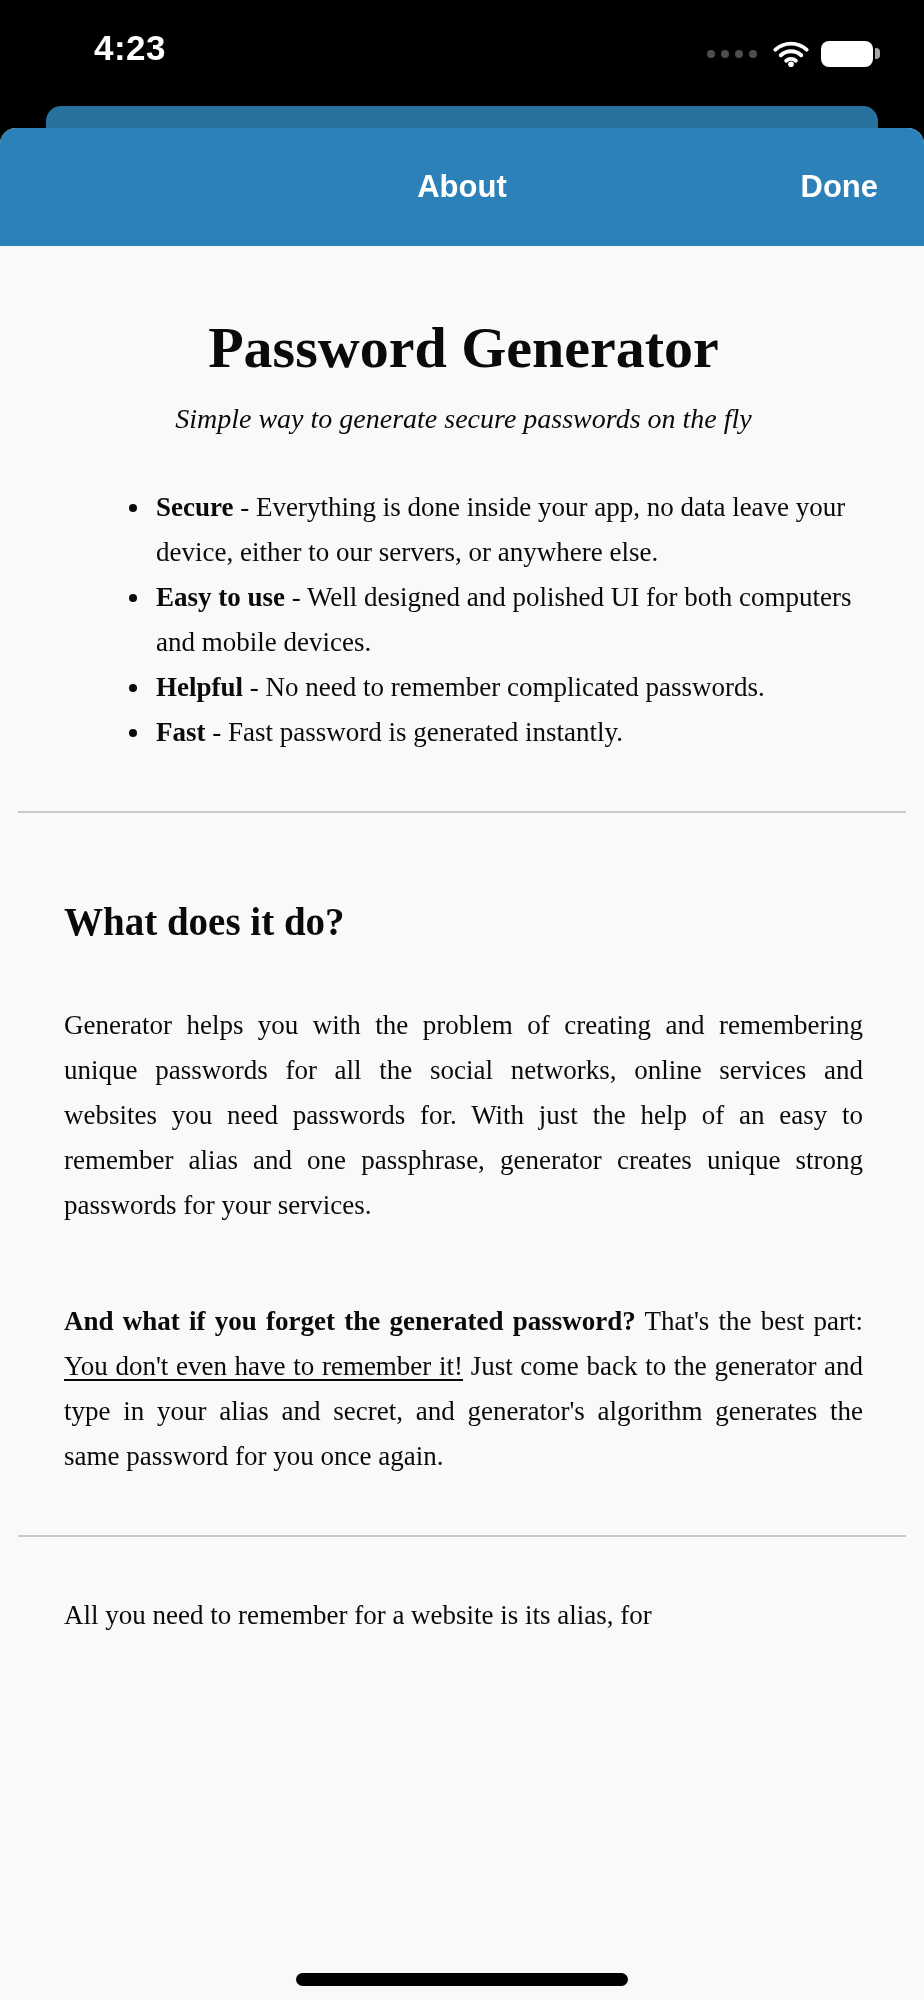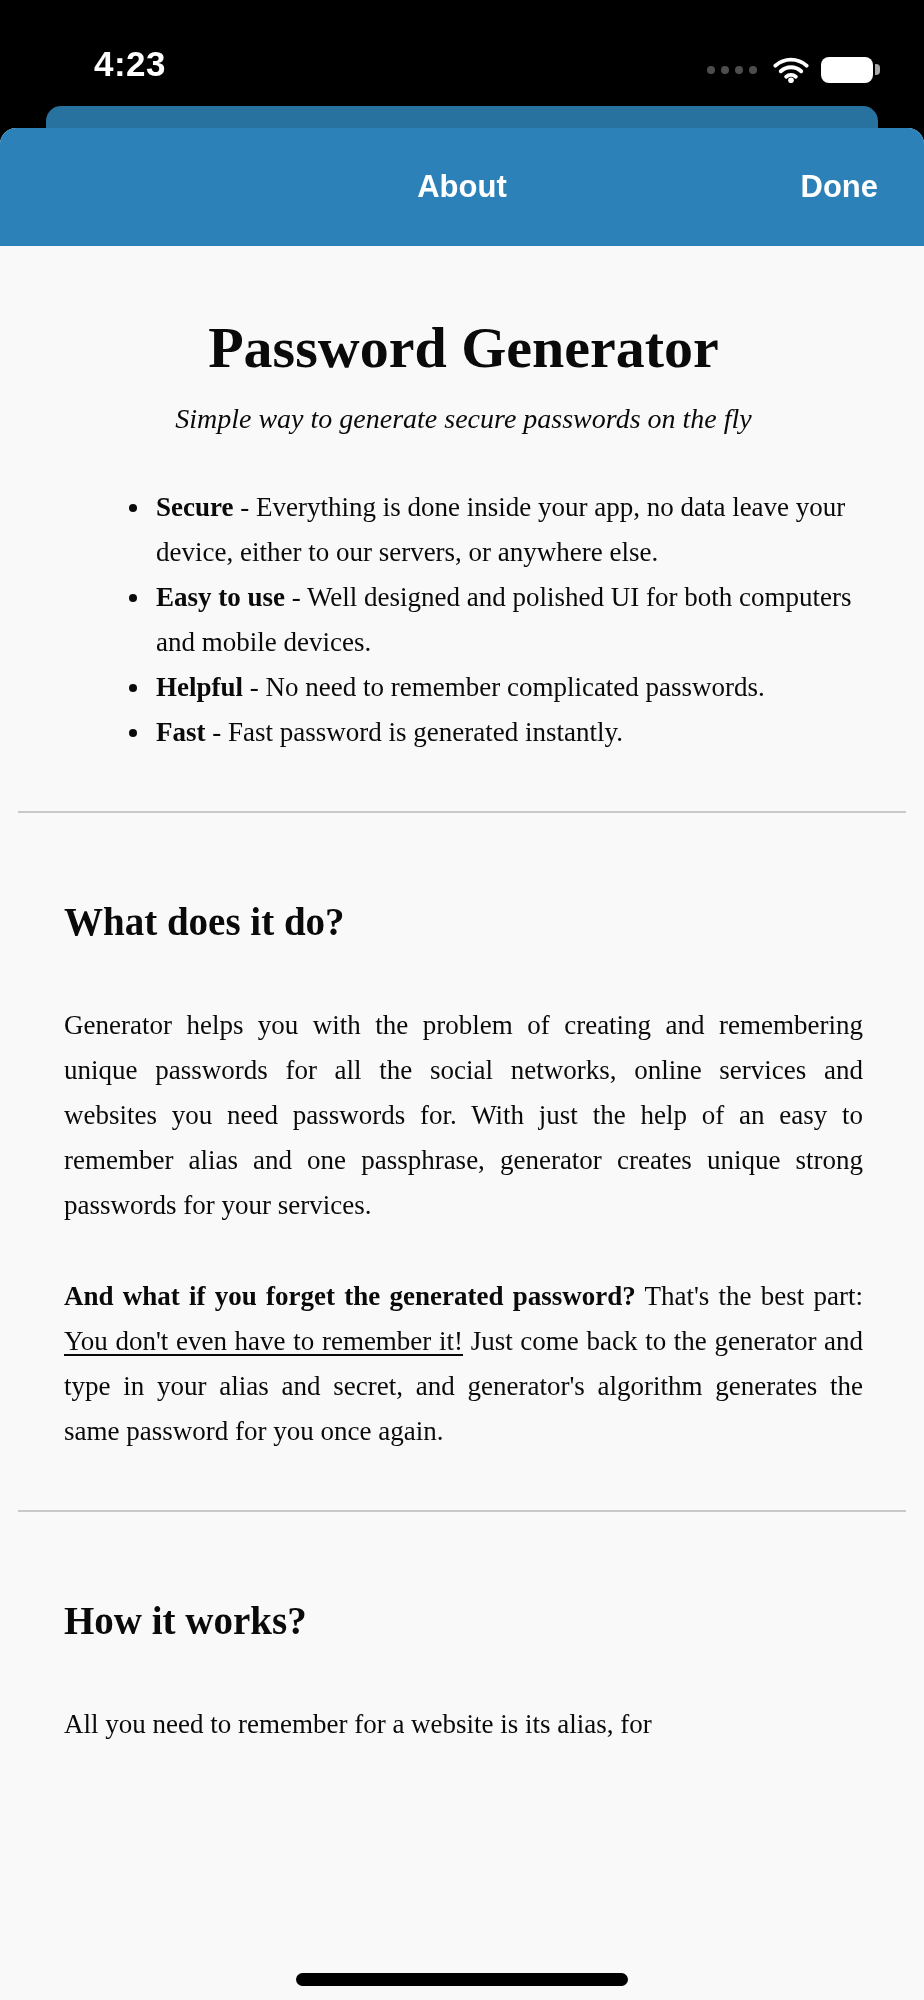--- a/index.html
+++ b/index.html
@@ -8,21 +8,21 @@
     --content-bg:#f9f9f9;
     --divider:#c9c9c9;
     --text:#0a0a0a;
   }
   *{margin:0;padding:0;box-sizing:border-box;}
   html,body{background:#000;}
   body{font-family:"Liberation Sans","DejaVu Sans",sans-serif;}
   .screen{position:relative;width:924px;height:2000px;margin:0 auto;background:#000;overflow:hidden;}
 
   
-  .status-bar{position:absolute;top:16px;left:0;width:100%;height:106px;color:#fff;z-index:1;}
+  .status-bar{position:absolute;top:0;left:0;width:100%;height:106px;color:#fff;z-index:1;}
   .status-time{position:absolute;left:94px;top:28px;font-size:35px;font-weight:700;letter-spacing:.5px;}
   .status-icons{position:absolute;right:44px;top:40px;display:flex;align-items:center;gap:12px;}
   .signal-dots{display:flex;gap:6px;margin-right:4px;align-items:center;}
   .signal-dots i{display:block;width:8px;height:8px;border-radius:50%;background:#4d4d4d;}
   .battery{display:flex;align-items:center;}
   .battery-body{width:52px;height:26px;background:#fff;border-radius:8px;}
   .battery-tip{width:5px;height:11px;background:#fff;opacity:.65;border-radius:0 4px 4px 0;margin-left:2px;}
 
   
   .bg-card{position:absolute;top:106px;left:46px;right:46px;height:44px;background:var(--card-blue);border-radius:15px 15px 0 0;}
@@ -37,21 +37,21 @@
   .content{height:1758px;overflow:hidden;padding:0 61px 8px 64px;color:var(--text);
            font-family:"Liberation Serif","DejaVu Serif",serif;font-size:27px;line-height:45px;}
   .doc-title{margin-top:66px;text-align:center;font-size:58px;line-height:1.25;font-weight:700;}
   .doc-subtitle{text-align:center;font-style:italic;font-size:28px;line-height:40px;margin-top:14px;}
   .section-heading{font-size:39px;line-height:50px;font-weight:700;margin:84px 0 0;}
   .features-heading{margin-top:60px;}
   .features-list{margin:46px 0 0;padding-left:88px;}
   .features-list li{padding-left:4px;}
   .divider{border:none;border-top:2px solid var(--divider);margin:56px -43px 0 -46px;}
   .body-para{margin:56px 0 0;text-align:justify;}
-  .tight-para{margin-top:46px;}
+  .tight-para{margin-top:71px;}
   .clipped-para{}
   u{text-underline-offset:4px;}
 
   
   .home-indicator{position:absolute;left:296px;bottom:14px;width:332px;height:13px;border-radius:7px;background:#000;z-index:5;}
 </style>
 </head>
 <body>
 
 <div class="screen">
@@ -105,20 +105,19 @@
       <p class="body-para">Generator helps you with the problem of creating and remembering unique passwords for all the social networks, online services and websites you need passwords for. With just the help of an easy to remember alias and one passphrase, generator creates unique strong passwords for your services.</p>
       <p class="body-para tight-para">
         <b>And what if you forget the generated password?</b>
         <span>That's the best part:</span>
         <u>You don't even have to remember it!</u>
         <span>Just come back to the generator and type in your alias and secret, and generator's algorithm generates the same password for you once again.</span>
       </p>
 
       <hr class="divider">
 
-      <h2 class="section-heading">How it works?</h2>
       <p class="body-para clipped-para">All you need to remember for a website is its alias, for</p>
 
     </article>
   </section>
 
   <div class="home-indicator"></div>
 </div>
 
 </body></html>

